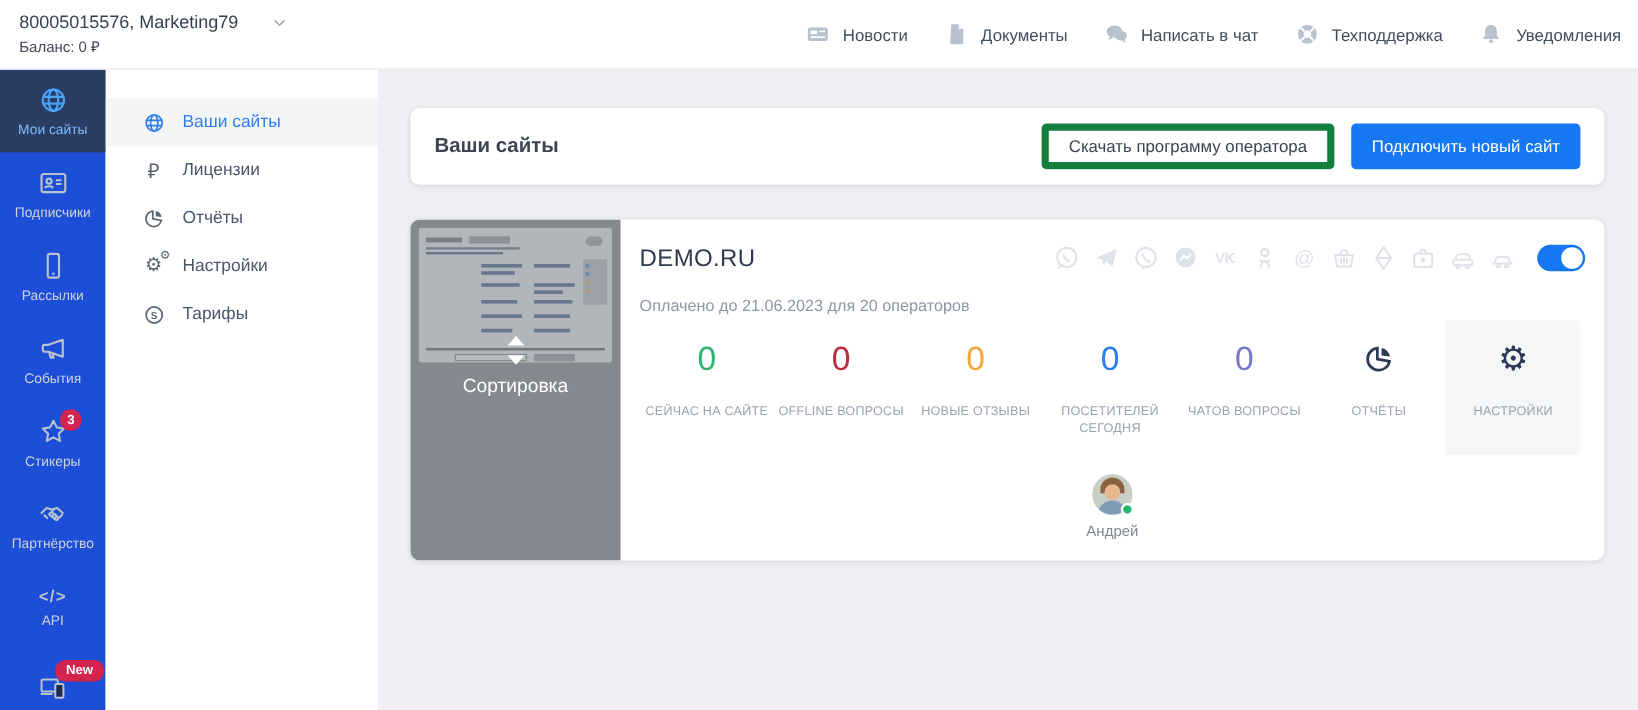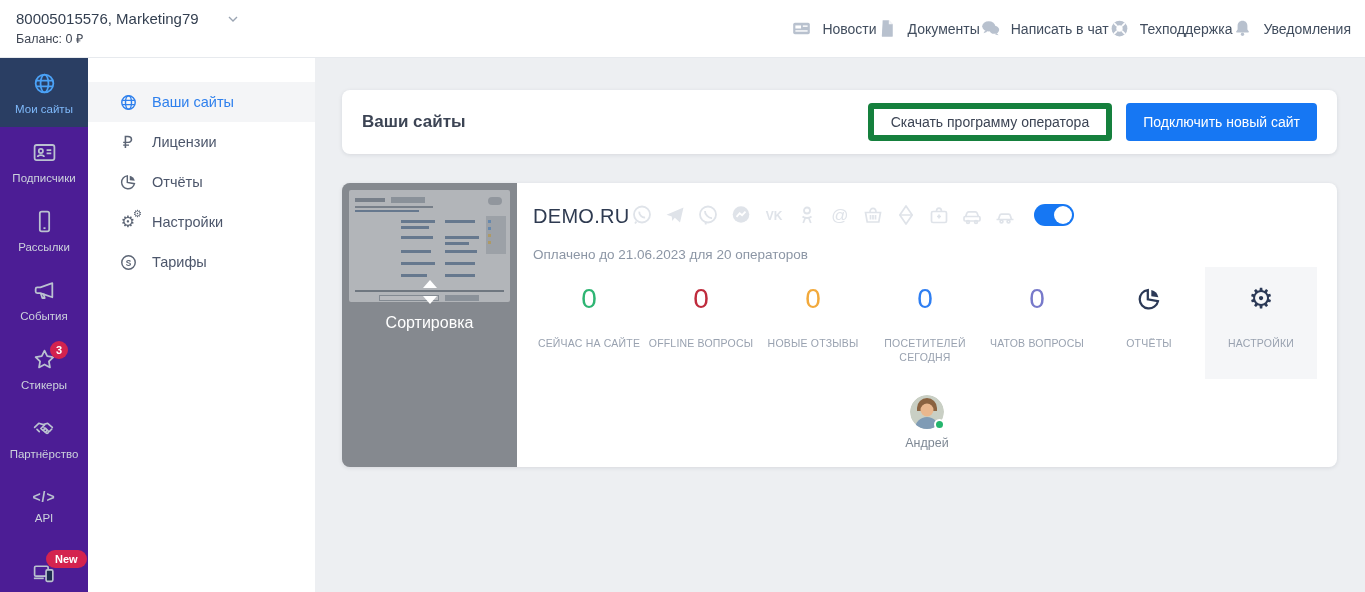--- a/index.html
+++ b/index.html
@@ -8,30 +8,30 @@
 
   
   .topbar { position:absolute; top:0; left:0; width:1365px; height:58px; background:#fff;
             border-bottom:1px solid #e7eaee; display:flex; justify-content:space-between;
             align-items:center; z-index:10; }
   .account { padding-left:16px; cursor:pointer; }
   .account-row { display:flex; align-items:center; gap:26px; }
   .account-name { font-size:15px; color:#333f50; }
   .chev { width:16px; height:16px; color:#9aa4b2; }
   .balance { font-size:12.5px; color:#3f4654; margin-top:3px; }
-  .topnav { display:flex; align-items:center; padding-right:14px; }
+  .topnav { display:flex; align-items:center; gap:30px; padding-right:14px; }
   .topnav-item { display:flex; align-items:center; gap:10px; cursor:pointer; }
   .topnav-item svg { width:21px; height:21px; color:#b8c1ce; }
   .topnav-label { font-size:14px; color:#414d5e; }
 
   
   .layout { position:absolute; top:58px; left:0; width:1365px; height:534px; display:flex; }
 
   
-  .sidebar { width:88px; background:#4c1d95; flex:none; display:flex; flex-direction:column; overflow:hidden; }
+  .sidebar { width:88px; background:#1d4ed8; flex:none; display:flex; flex-direction:column; overflow:hidden; }
   .side-item { height:69px; flex:none; display:flex; flex-direction:column; align-items:center;
                justify-content:center; gap:7px; cursor:pointer; position:relative; color:#bac2d0; }
   .side-item .lbl { font-size:11.5px; color:#ccd2dc; }
   .side-item svg { width:25px; height:25px; }
   .side-item.active { background:#2a3e63; }
   .side-item.active svg { color:#4ba2f7; }
   .side-item.active .lbl { color:#7fb9fa; }
   .badge-num { position:absolute; top:7px; left:calc(50% + 6px); min-width:18px; height:18px;
                background:#d4234f; color:#fff; border-radius:50%; font-size:11px; font-weight:bold;
                display:flex; align-items:center; justify-content:center; }
@@ -72,21 +72,21 @@
   .tp-bar { position:absolute; background:#6f7d8a; }
   .tp-blue { position:absolute; background:#4a6e96; }
   .tp-side { position:absolute; right:4px; top:26px; width:20px; height:38px; background:#c2c8cd; }
   .tp-dot { position:absolute; width:3px; height:3px; }
   .thumb-overlay { position:absolute; inset:0; background:rgba(126,130,136,.55); }
   .sort-arrows { position:absolute; top:96px; left:50%; transform:translateX(-50%); z-index:2; }
   .sort-label { position:absolute; top:131px; width:100%; text-align:center; color:#fff;
                 font-size:16px; font-weight:normal; z-index:2; }
 
   .card-body { flex:1; padding:20px 16px 0 16px; position:relative; }
-  .card-top { display:flex; align-items:flex-start; }
+  .card-top { display:flex; justify-content:space-between; align-items:flex-start; }
   .domain { font-size:20px; color:#2f3b51; letter-spacing:.3px; margin-top:2px; }
   .channels { display:flex; align-items:center; gap:9px; }
   .channels .ch { width:24px; height:24px; color:#dfe3e9; cursor:pointer; }
   .channels svg { width:24px; height:24px; display:block; }
   .toggle { width:40px; height:22px; border-radius:11px; background:#1677f3; position:relative;
             margin-left:8px; cursor:pointer; flex:none; }
   .toggle-knob { position:absolute; top:2px; right:2px; width:18px; height:18px; border-radius:50%; background:#fff; }
   .license { margin-top:19px; font-size:13.5px; color:#8c96a5; }
 
   .stats-row { display:flex; margin-top:5px; }

